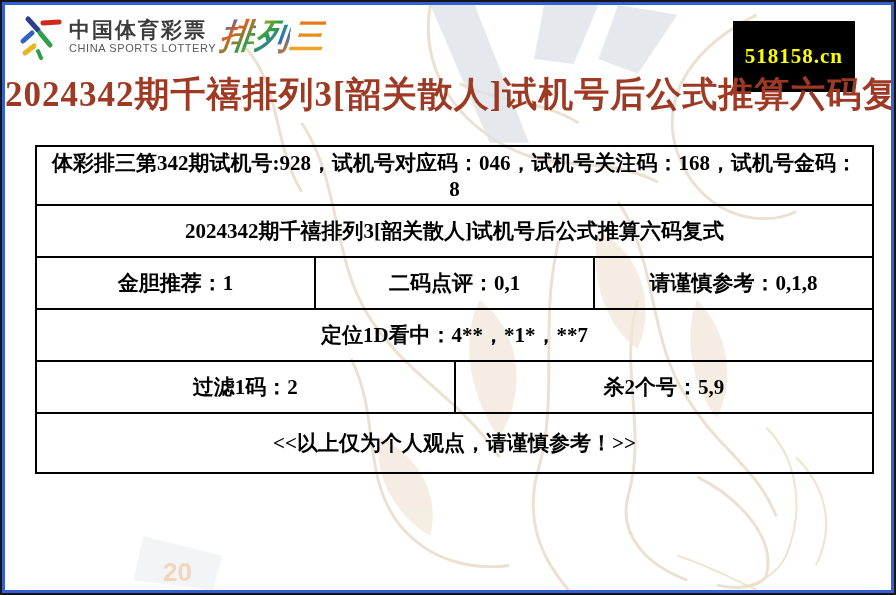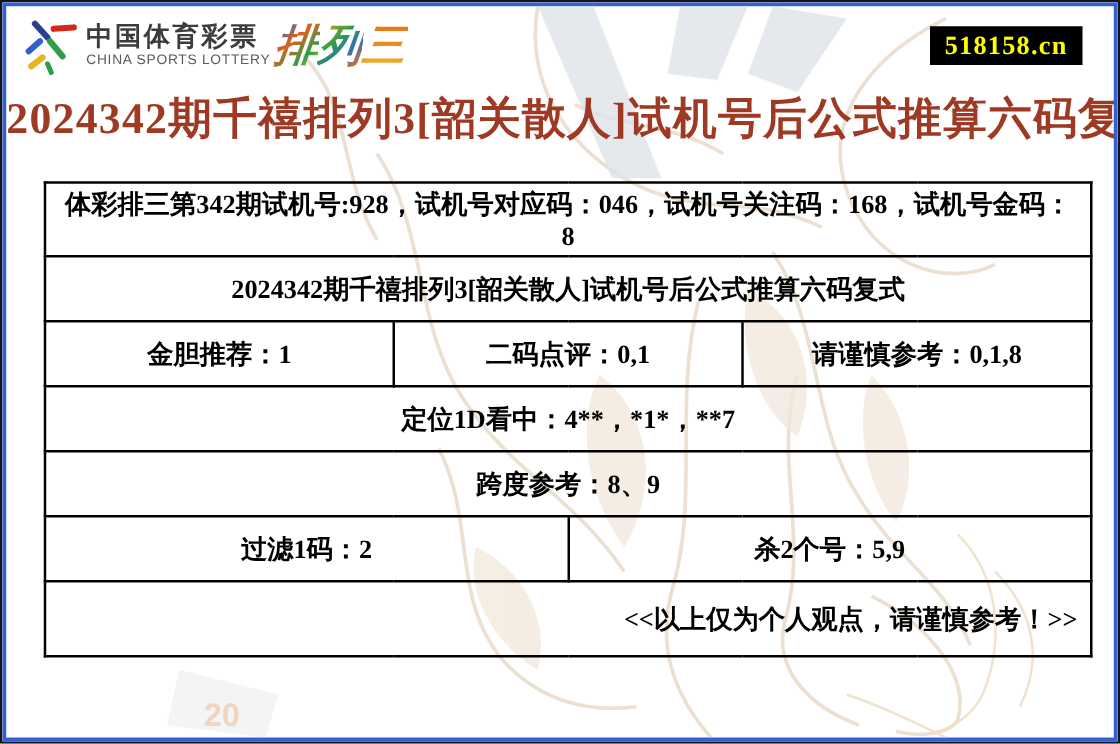--- a/index.html
+++ b/index.html
@@ -6,51 +6,51 @@
   html, body { width: 896px; height: 595px; overflow: hidden; background: #fff;
     font-family: "Liberation Serif", "DejaVu Serif", serif; }
   .frame-outer { width: 896px; height: 595px; border: 2px solid #14151a; }
   .frame-inner { width: 100%; height: 100%; border: 3px solid #3560cf;
     position: relative; background: #ffffff; overflow: hidden; }
 
   
   .watermark { position: absolute; inset: 0; width: 100%; height: 100%; z-index: 0; pointer-events: none; }
 
   
-  .header { position: absolute; top: 0; left: 0; right: 5px; height: 62px; z-index: 2; }
+  .header { position: absolute; top: 0; left: 0; right: 16px; height: 62px; z-index: 2; }
   .logo { position: absolute; left: 12px; top: 8px; display: flex; align-items: center; }
   .logo-icon { width: 46px; height: 46px; margin-right: 6px; }
   .logo-text { display: flex; flex-direction: column; line-height: 1; }
   .logo-cn { font-size: 21px; font-weight: bold; color: #3c3c3c;
     font-family: "Liberation Sans", sans-serif; letter-spacing: 2px; }
   .logo-en { font-size: 11px; font-weight: normal; color: #5a5a5a;
     font-family: "Liberation Sans", sans-serif; letter-spacing: 0.6px; margin-top: 3px; }
   .game-name { display: flex; margin-left: 4px; font-size: 35px; font-weight: 900;
     font-style: italic; font-family: "Liberation Sans", sans-serif; transform: skewX(-6deg); }
   .game-char { -webkit-background-clip: text; background-clip: text; color: transparent; }
   .gc0 { background-image: linear-gradient(135deg, #2f6fb8 15%, #e06020 40%, #2f9e49 70%, #e8c020 95%); }
   .gc1 { background-image: linear-gradient(135deg, #d8a018 10%, #2f9e49 40%, #2f6fb8 65%, #e87818 90%); }
   .gc2 { background-image: linear-gradient(180deg, #e87818 20%, #e89420 55%, #f0b030 90%); }
 
   .badge { position: absolute; right: 20px; top: 16px; background: #000000;
-    color: #fdff00; font-size: 21px; font-weight: bold; padding: 3px 12px;
+    color: #fdff00; font-size: 21px; font-weight: bold; padding: 23px 12px;
     letter-spacing: 1px; font-family: "Liberation Serif", serif; }
 
   
   .page-title { position: absolute; top: 66px; left: 0; right: 0; z-index: 2;
     text-align: center; font-size: 35px; font-weight: bold; color: #9e3a24;
     font-family: "Liberation Serif", serif; letter-spacing: 1px; white-space: nowrap; }
 
   
   table.main { position: absolute; top: 140px; left: 30px; z-index: 2;
     width: 839px; border-collapse: collapse; table-layout: fixed; }
   table.main td { border: 2px solid #000; text-align: center; vertical-align: middle;
     font-size: 21px; font-weight: bold; color: #000; height: 52px;
     font-family: "Liberation Serif", serif; background: transparent; padding: 2px 10px; }
-  table.main tr.tall td { height: 60px; text-align: right; }
+  table.main tr.tall td { height: 60px; }
 
   .faint-num { position: absolute; left: 158px; bottom: 2px; z-index: 1;
     font-size: 26px; font-weight: bold; color: rgba(240, 176, 120, 0.45);
     font-family: "Liberation Sans", sans-serif; }
 </style>
 </head>
 <body>
 
 <div class="frame-outer">
   <div class="frame-inner">
@@ -124,23 +124,20 @@
       </tr>
       <tr>
         <td colspan="2">金胆推荐：1</td>
         <td colspan="2">二码点评：0,1</td>
         <td colspan="2">请谨慎参考：0,1,8</td>
       </tr>
       <tr>
         <td colspan="6">定位1D看中：4**，*1*，**7</td>
       </tr>
       <tr>
-        <td colspan="6">跨度参考：8、9</td>
-      </tr>
-      <tr>
         <td colspan="3">过滤1码：2</td>
         <td colspan="3">杀2个号：5,9</td>
       </tr>
       <tr class="tall">
         <td colspan="6">&lt;&lt;以上仅为个人观点，请谨慎参考！&gt;&gt;</td>
       </tr>
     </tbody>
       </table>
 
   </div>

